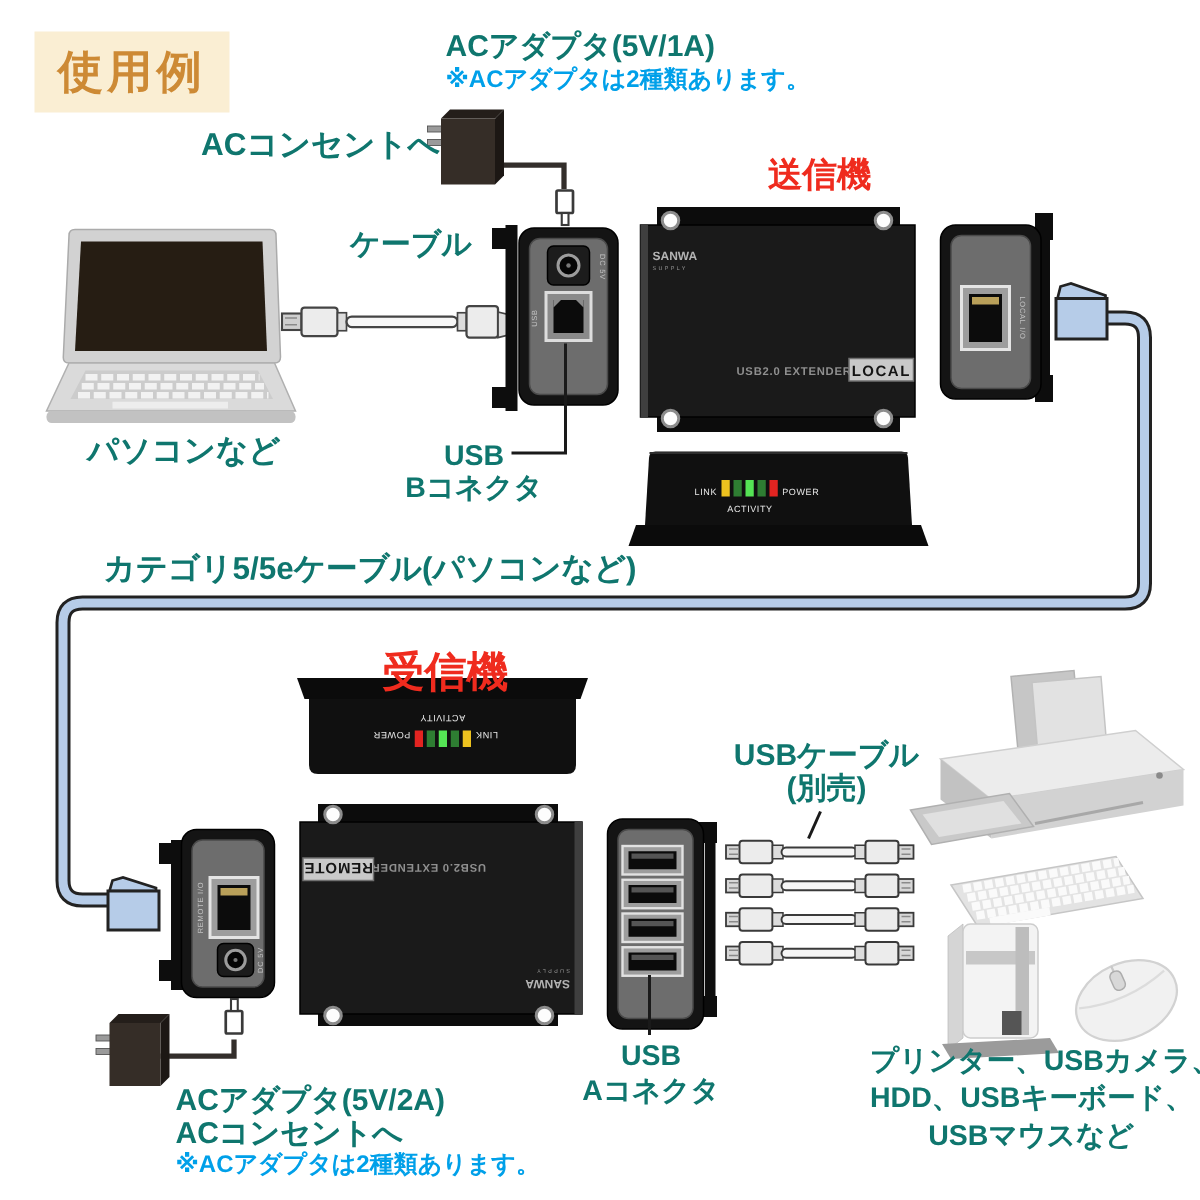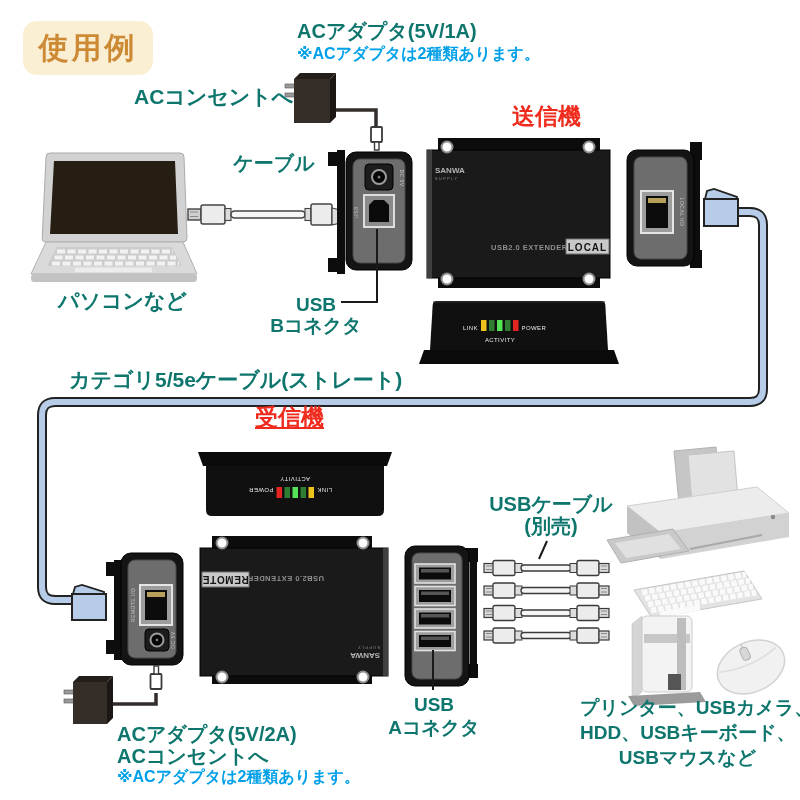--- a/index.html
+++ b/index.html
@@ -2,21 +2,21 @@
 <html><head>
 <meta charset="utf-8">
 <style>
   html,body{margin:0;padding:0;background:#fff;}
   .canvas{position:relative;width:800px;height:800px;background:#ffffff;overflow:hidden;
           font-family:"Liberation Sans","DejaVu Sans",sans-serif;}
   .art{position:absolute;left:0;top:0;}
   .lbl{position:absolute;font-weight:bold;color:#0f766e;white-space:nowrap;line-height:1.15;}
   .badge{position:absolute;left:23px;top:21px;width:130px;height:54px;background:#faeed3;
          color:#cd8a35;font-size:30px;font-weight:bold;display:flex;align-items:center;
-         justify-content:center;letter-spacing:3px;border-radius:14px;}
+         justify-content:center;letter-spacing:3px;}
   .red{color:#ef2b1e;}
   .blue{color:#00a0e9;}
   .ctr{text-align:center;}
   .ledtxt{font-size:6px;fill:#e8e8e8;letter-spacing:0.4px;}
   .paneltxt{font-size:5px;fill:#c2c2c2;letter-spacing:0.5px;}
   .brandtxt{font-weight:bold;fill:#b3b3b3;}
   .graytxt{font-weight:bold;fill:#8f8f8f;}
   svg text{font-family:"Liberation Sans","DejaVu Sans",sans-serif;}
 </style>
 </head>
@@ -313,22 +313,22 @@
 </div>
 
 <div class="lbl" style="left:58px;top:289px;font-size:21px;">パソコンなど</div>
 <div class="lbl red" style="left:483px;top:103px;font-size:23px;margin-left:29px;">送信機</div>
 
 <div class="lbl ctr" style="left:262px;top:294px;width:108px;font-size:19px;line-height:21px;">
   <div>USB</div>
   <div>Bコネクタ</div>
 </div>
 
-<div class="lbl" style="left:69px;top:368px;font-size:21px;">カテゴリ5/5eケーブル(ストレート)</div>
-<div class="lbl red" style="left:255px;top:404px;font-size:23px;text-decoration:underline;">受信機</div>
+<div class="lbl" style="left:69px;top:368px;font-size:21px;">カテゴリ5/5eケーブル(パソコンなど)</div>
+<div class="lbl red" style="left:255px;top:432px;font-size:28px;">受信機</div>
 
 <div class="lbl ctr" style="left:486px;top:493px;width:130px;font-size:20px;line-height:22px;">
   <div>USBケーブル</div>
   <div>(別売)</div>
 </div>
 
 <div class="lbl ctr" style="left:387px;top:693px;width:94px;font-size:19px;line-height:23px;">
   <div>USB</div>
   <div>Aコネクタ</div>
 </div>

